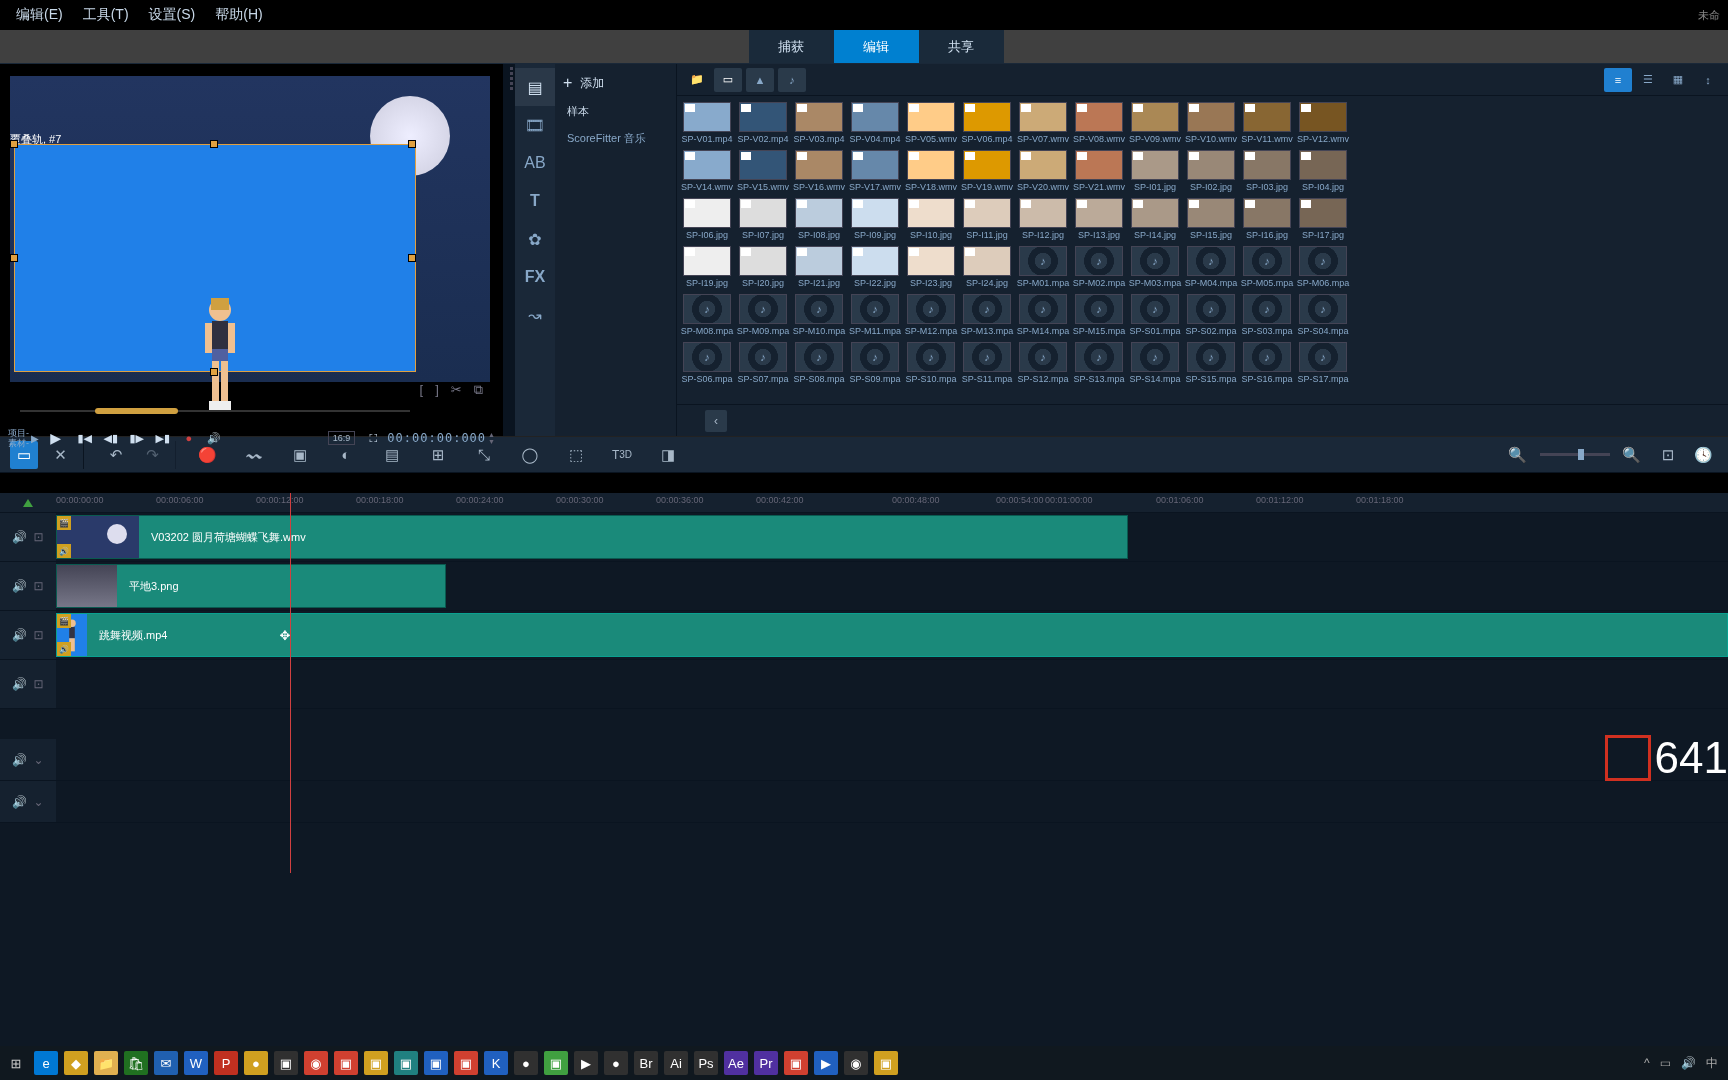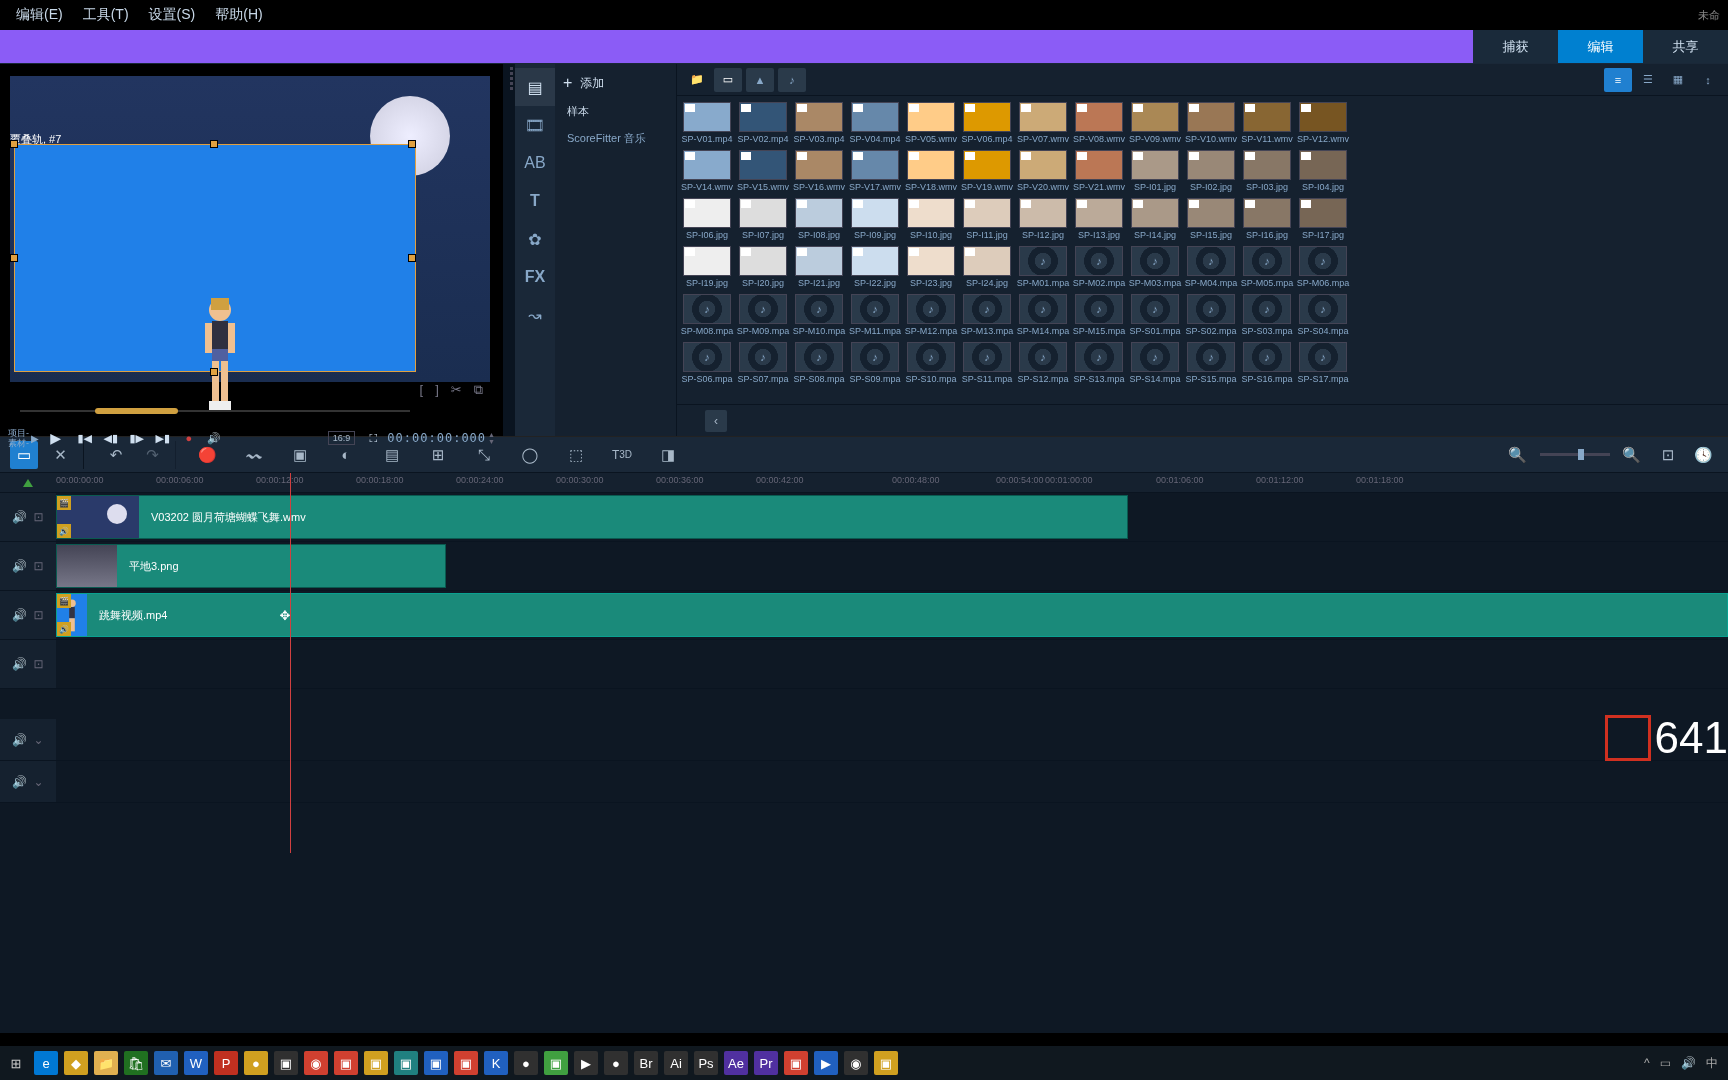--- a/index.html
+++ b/index.html
@@ -4,21 +4,21 @@
 <style>
 * { margin: 0; padding: 0; box-sizing: border-box; font-family: "Microsoft YaHei", Arial, sans-serif; }
 body { background: #000; color: #a8b8c8; font-size: 11px; overflow: hidden; width: 1728px; height: 1080px; user-select: none; }
 
 
 .menubar { height: 30px; background: #000; display: flex; align-items: center; padding: 0 8px; gap: 4px; }
 .menu-item { padding: 4px 8px; color: #c8d8e8; font-size: 14px; cursor: pointer; }
 .title-status { position: absolute; right: 8px; top: 8px; font-size: 11px; color: #888; }
 
 
-.main-tabs { height: 34px; background: #8b5cf6; display: flex; justify-content: flex-end; border-bottom: 1px solid #1a2838; padding-left: 24px; }
+.main-tabs { height: 34px; background: #404040; display: flex; justify-content: center; border-bottom: 1px solid #1a2838; padding-left: 24px; }
 .tab-set { display: flex; }
 .main-tab { width: 85px; display: flex; align-items: center; justify-content: center; font-size: 13px; color: #d0e0f0; background: #152230; }
 .main-tab.active { background: #0080d0; color: #fff; }
 .main-tab:first-child { background: #1a2a3a; }
 
 
 .work-area { display: flex; height: 373px; background: #000; border-bottom: 1px solid #222; }
 
 
 .preview-pane { width: 503px; background: #000; position: relative; }
@@ -79,21 +79,21 @@
 
 .tl-toolbar { height: 36px; background: #1a2838; display: flex; align-items: center; gap: 18px; padding: 0 10px; border-bottom: 1px solid #0a1420; }
 .tl-btn { width: 28px; height: 28px; display: flex; align-items: center; justify-content: center; color: #a8b8c8; cursor: pointer; font-size: 15px; }
 .tl-btn.box { background: #2080d0; border-radius: 2px; color: #fff; }
 .tl-btn.sep-after { border-right: 1px solid #0a1420; padding-right: 18px; }
 .tl-zoom { display: flex; align-items: center; gap: 8px; }
 .zoom-slider { width: 70px; height: 3px; background: #445; position: relative; }
 .zoom-thumb { position: absolute; left: 38px; top: -4px; width: 6px; height: 11px; background: #88a8c8; }
 
 
-.timeline { background: #0e1824; flex: 1; position: relative; }
+.timeline { background: #0e1824; flex: 1; position: relative; margin-top: 20px; }
 .ruler { height: 20px; background: #15212f; display: flex; position: relative; border-bottom: 1px solid #0a1420; }
 .ruler-gutter { width: 56px; display: flex; align-items: center; justify-content: center; }
 .ruler-gutter .tri { width: 0; height: 0; border-left: 5px solid transparent; border-right: 5px solid transparent; border-bottom: 8px solid #40a040; }
 .ruler-ticks { flex: 1; position: relative; font-size: 9px; color: #667; }
 .tick { position: absolute; top: 2px; }
 .playhead-line { position: absolute; left: 290px; top: 0; width: 1px; height: 380px; background: #d04040; z-index: 10; }
 
 .tracks { }
 .track { height: 49px; border-bottom: 1px solid #0a1420; display: flex; }
 .track.tall { height: 49px; }

